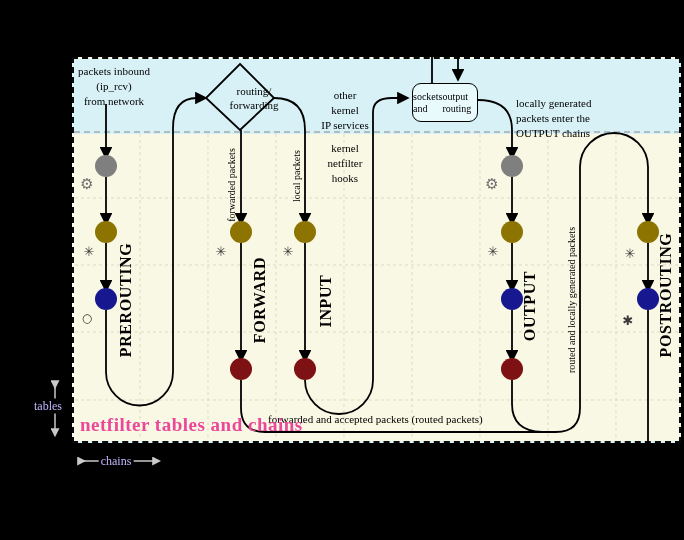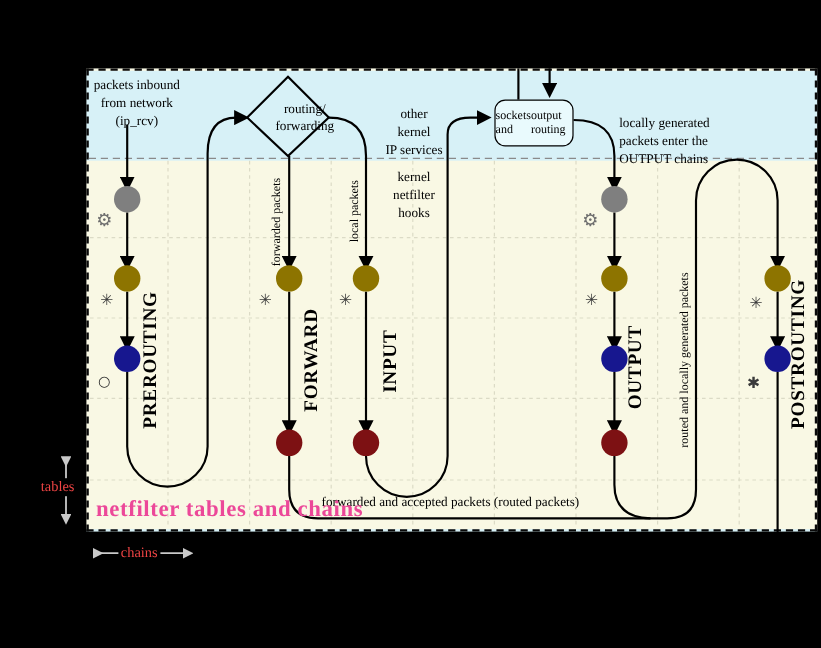--- a/index.html
+++ b/index.html
@@ -19,21 +19,21 @@
          display:flex;flex-direction:row;align-items:center;justify-content:center;
          font-size:10px;line-height:12px;}
   .watermark{position:absolute;left:80px;top:414px;font-weight:bold;font-size:19px;
          letter-spacing:.5px;color:#ec4899;}
   .bottomflow{position:absolute;left:268px;top:413px;width:220px;font-size:11px;}
   .icon{position:absolute;transform:translate(-50%,-50%);font-family:"DejaVu Sans",sans-serif;line-height:1;}
   .gear{font-size:15px;color:#6e6e6e;}
   .ast8{font-size:13px;color:#3a3a3a;}
   .circ{font-size:12px;color:#2a2a2a;}
   .ast6{font-size:13px;color:#3a3a3a;}
-  .outside{position:absolute;transform:translate(-50%,-50%);color:#ef4444;font-size:12px;
+  .outside{position:absolute;transform:translate(-50%,-50%);color:#c4b5fd;font-size:12px;
          background:#000;padding:0 2px;white-space:nowrap;}
   .ll{line-height:12.4px;}
 </style>
 </head>
 <body>
 
 <div class="stage">
 
   <div class="panel"></div>
 
@@ -105,22 +105,22 @@
     </g>
 
     <g stroke="#c9c9c9" stroke-width="1.5" fill="none">
       <line x1="55" y1="382" x2="55" y2="430" marker-start="url(#garr)" marker-end="url(#garr)"></line>
       <line x1="79" y1="461" x2="154" y2="461" marker-start="url(#garr)" marker-end="url(#garr)"></line>
     </g>
   </svg>
 
   <div class="lbl center" style="left:64px;top:64px;width:100px;">
     <div>packets inbound</div>
+    <div>(ip_rcv)</div>
     <div>from network</div>
-    <div>(ip_rcv)</div>
   </div>
 
   <div class="lbl center" style="left:214px;top:84px;width:80px;line-height:14px;">
     <div>routing/</div>
     <div>forwarding</div>
   </div>
 
   <div class="lbl center" style="left:305px;top:88px;width:80px;">
     <div>other</div>
     <div>kernel</div>

